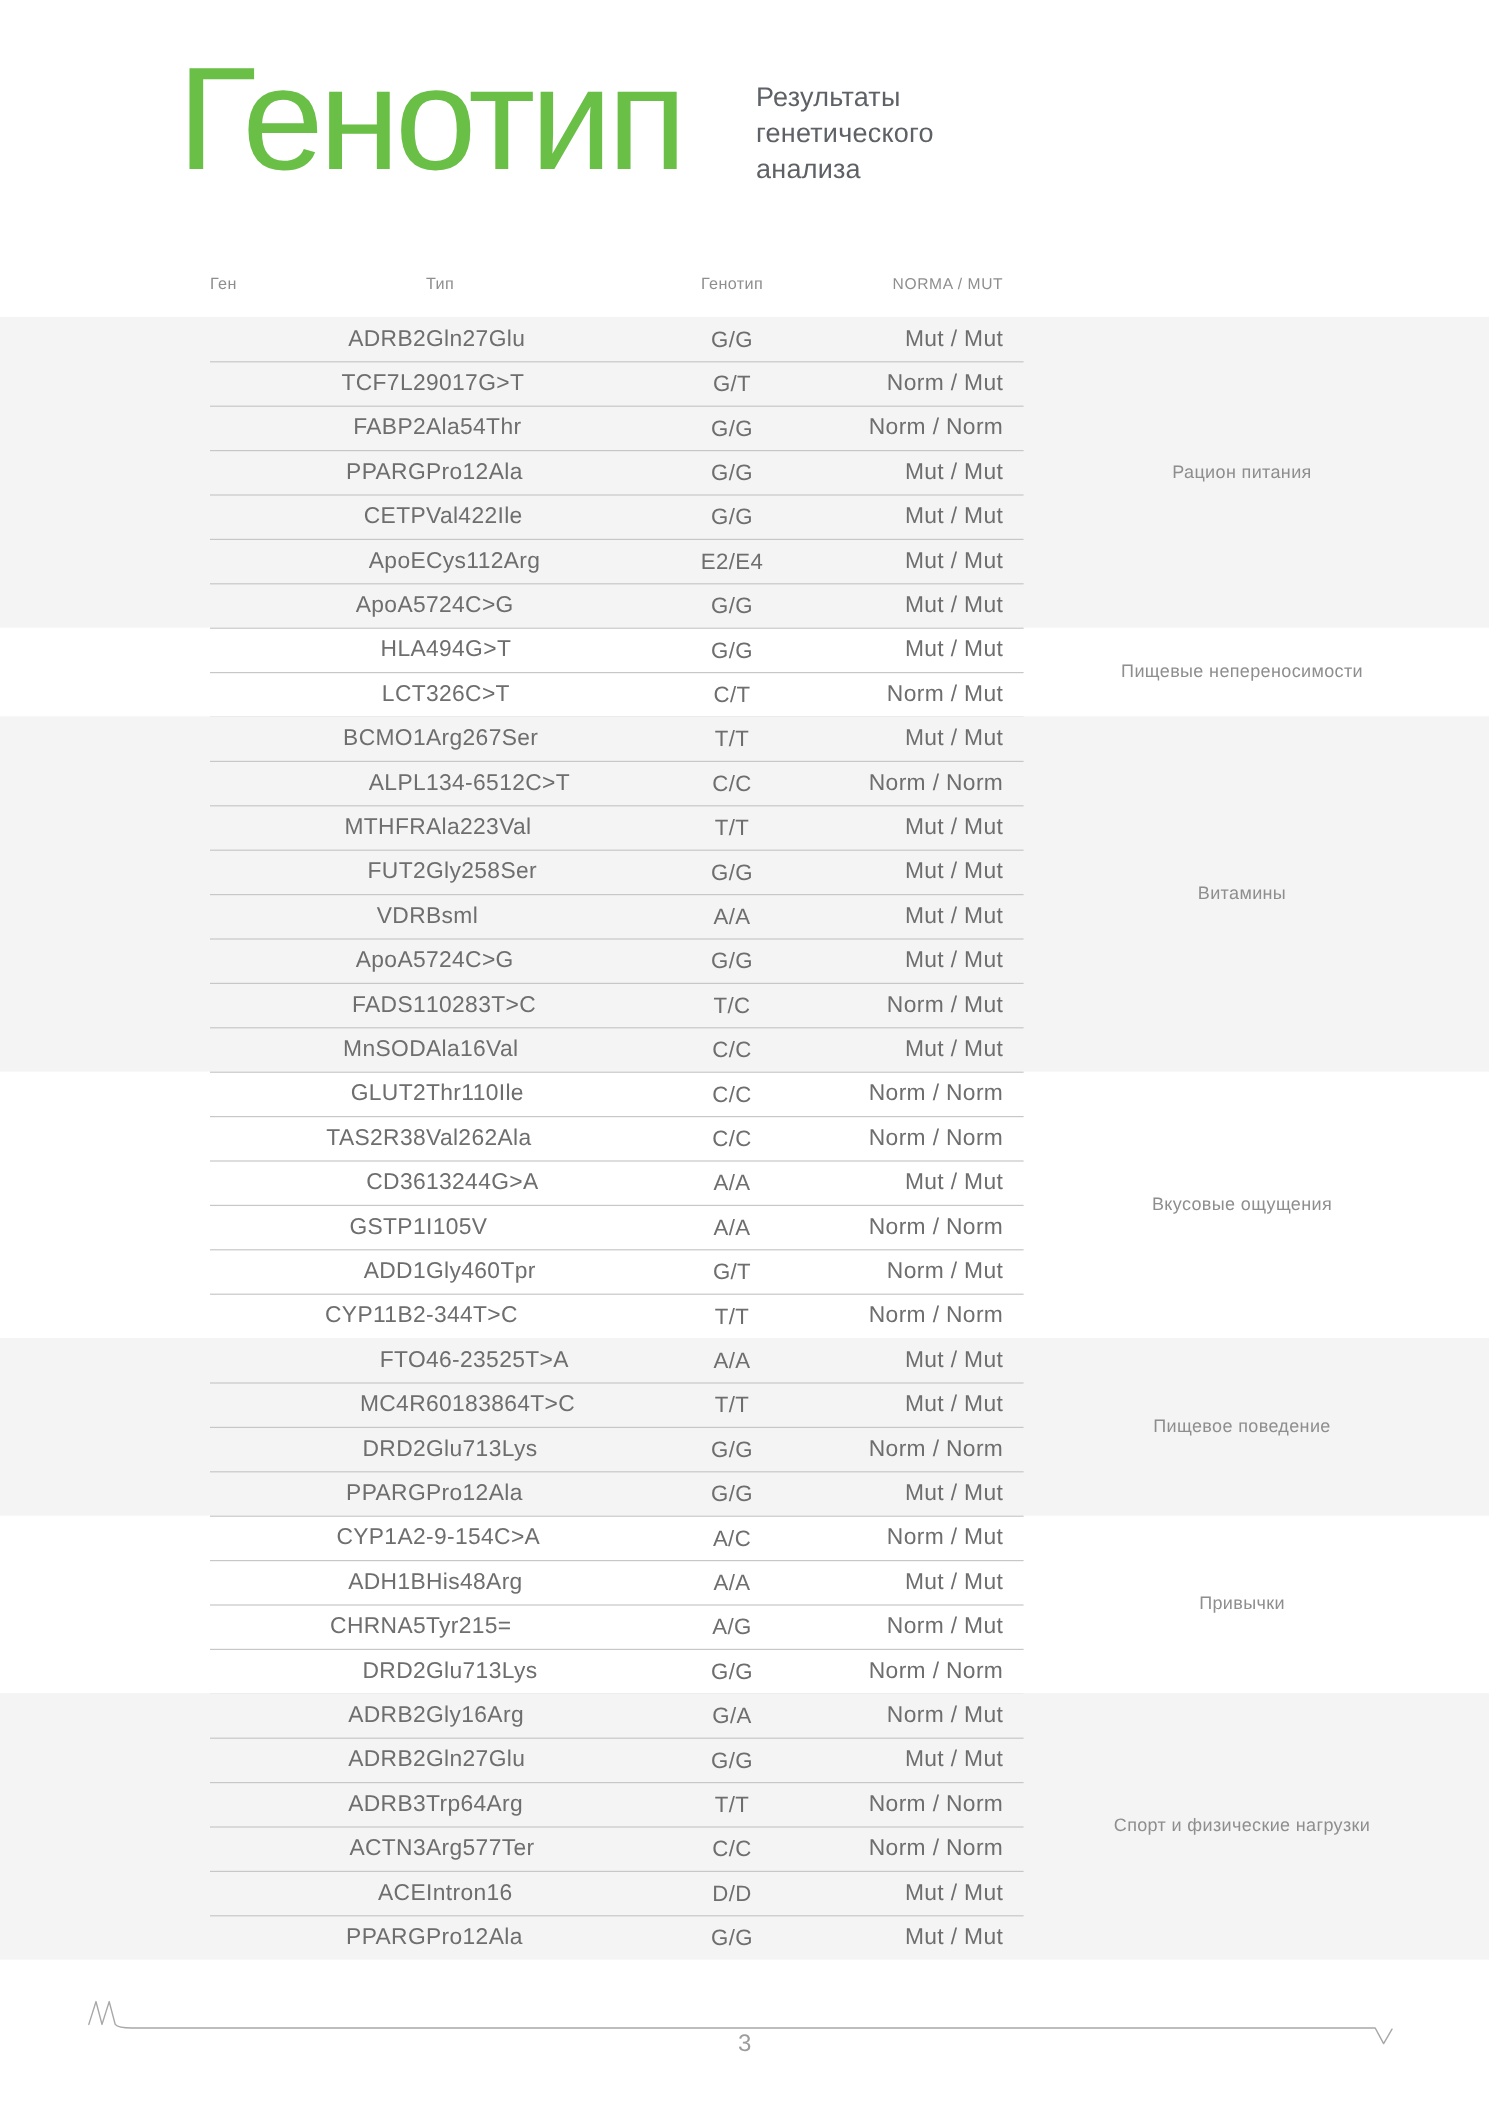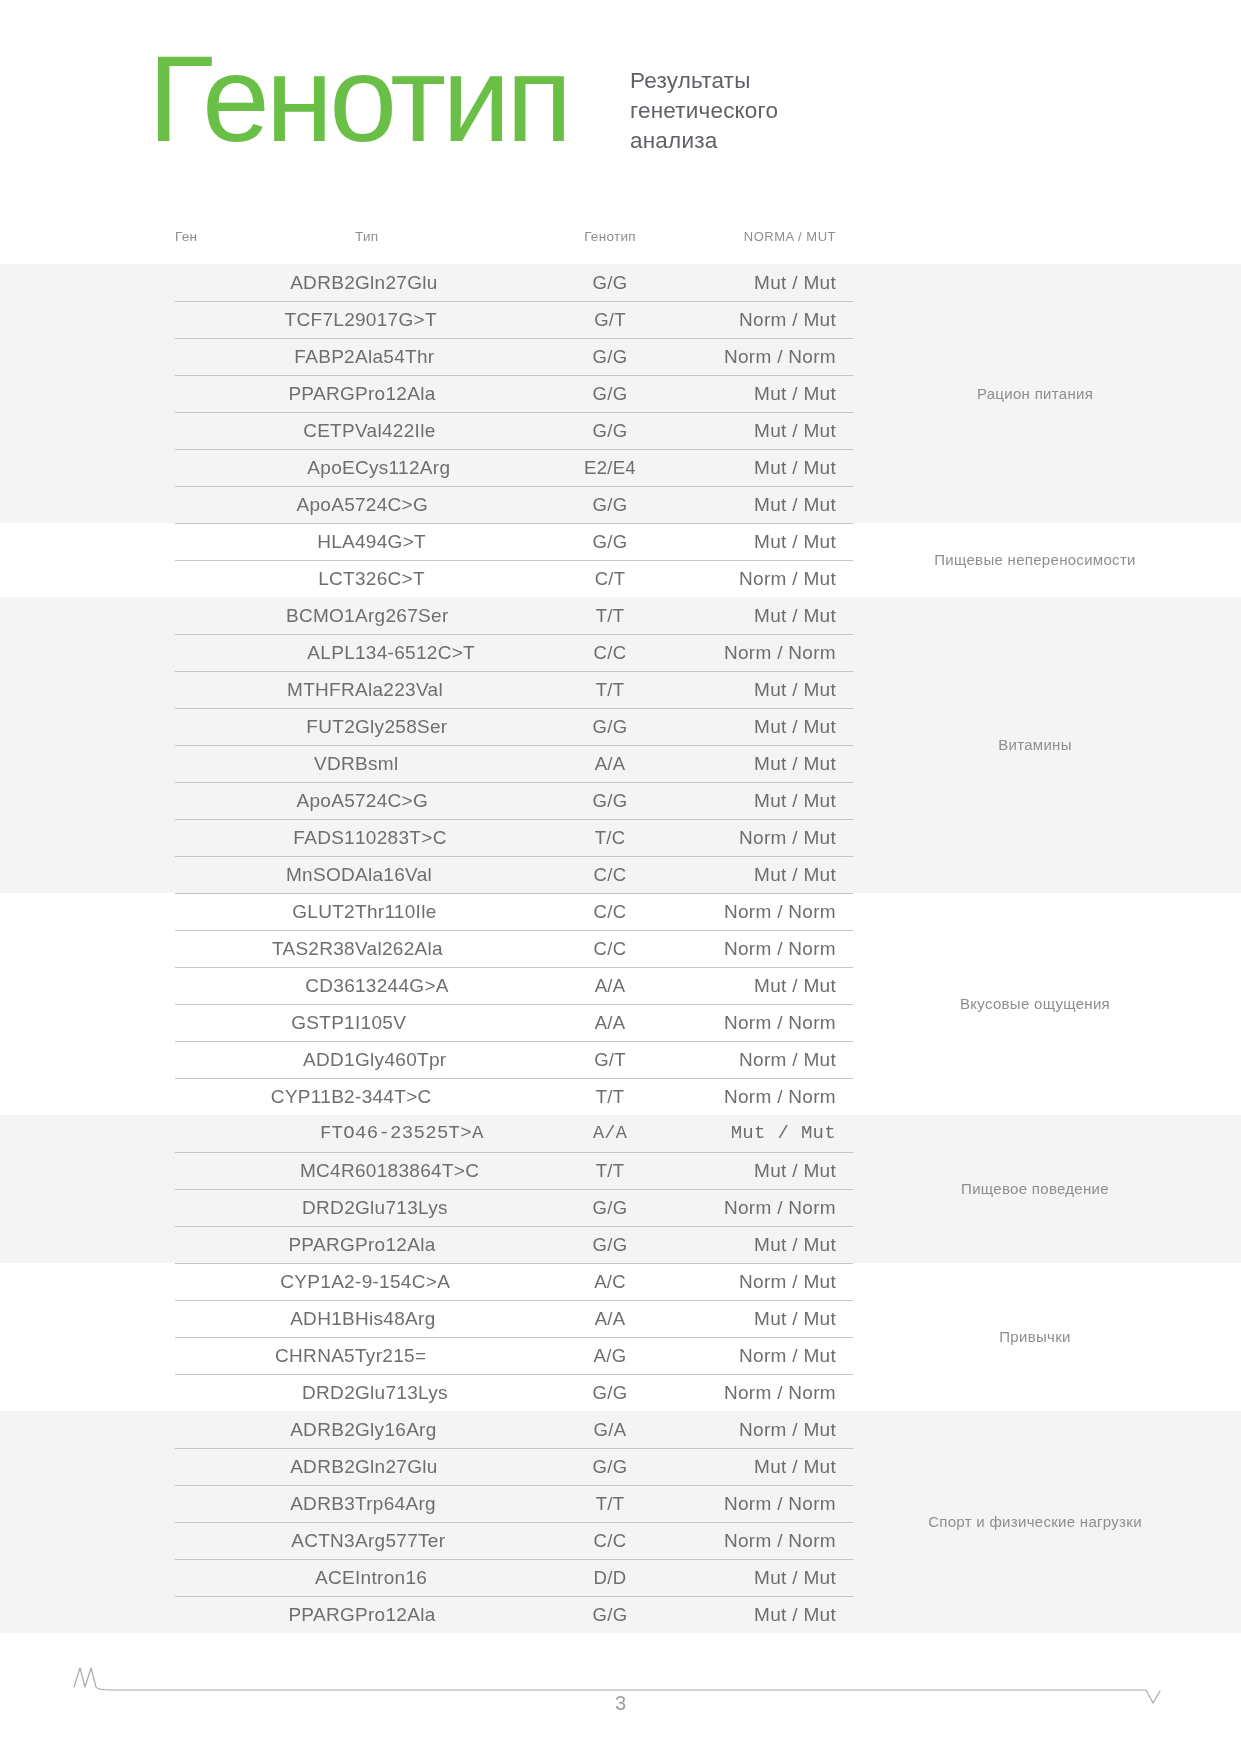--- a/index.html
+++ b/index.html
@@ -222,21 +222,21 @@
       <div class="divider" style="top: 1078px;"></div>
       <div class="row" style="top: 1078px;">
         <div class="cell cell-gene">CYP11B2</div>
         <div class="cell cell-type">-344T&gt;C</div>
         <div class="cell cell-genotype">T/T</div>
         <div class="cell cell-norma">Norm / Norm</div>
       </div>
       <div class="divider" style="top: 1115px;"></div>
       <div class="band" style="top: 1115px; height: 148px; background: rgb(244, 244, 244);"></div>
       <div class="group-label" style="top: 1179px;">Пищевое поведение</div>
-      <div class="row" style="top: 1115px; font-family: Liberation Mono, monospace;">
+      <div class="row" style="top: 1115px;">
         <div class="cell cell-gene">FTO</div>
         <div class="cell cell-type">46-23525T&gt;A</div>
         <div class="cell cell-genotype">A/A</div>
         <div class="cell cell-norma">Mut / Mut</div>
       </div>
       <div class="divider" style="top: 1152px;"></div>
       <div class="row" style="top: 1152px; padding-left: 12px;">
         <div class="cell cell-gene">MC4R</div>
         <div class="cell cell-type">60183864T&gt;C</div>
         <div class="cell cell-genotype">T/T</div>

